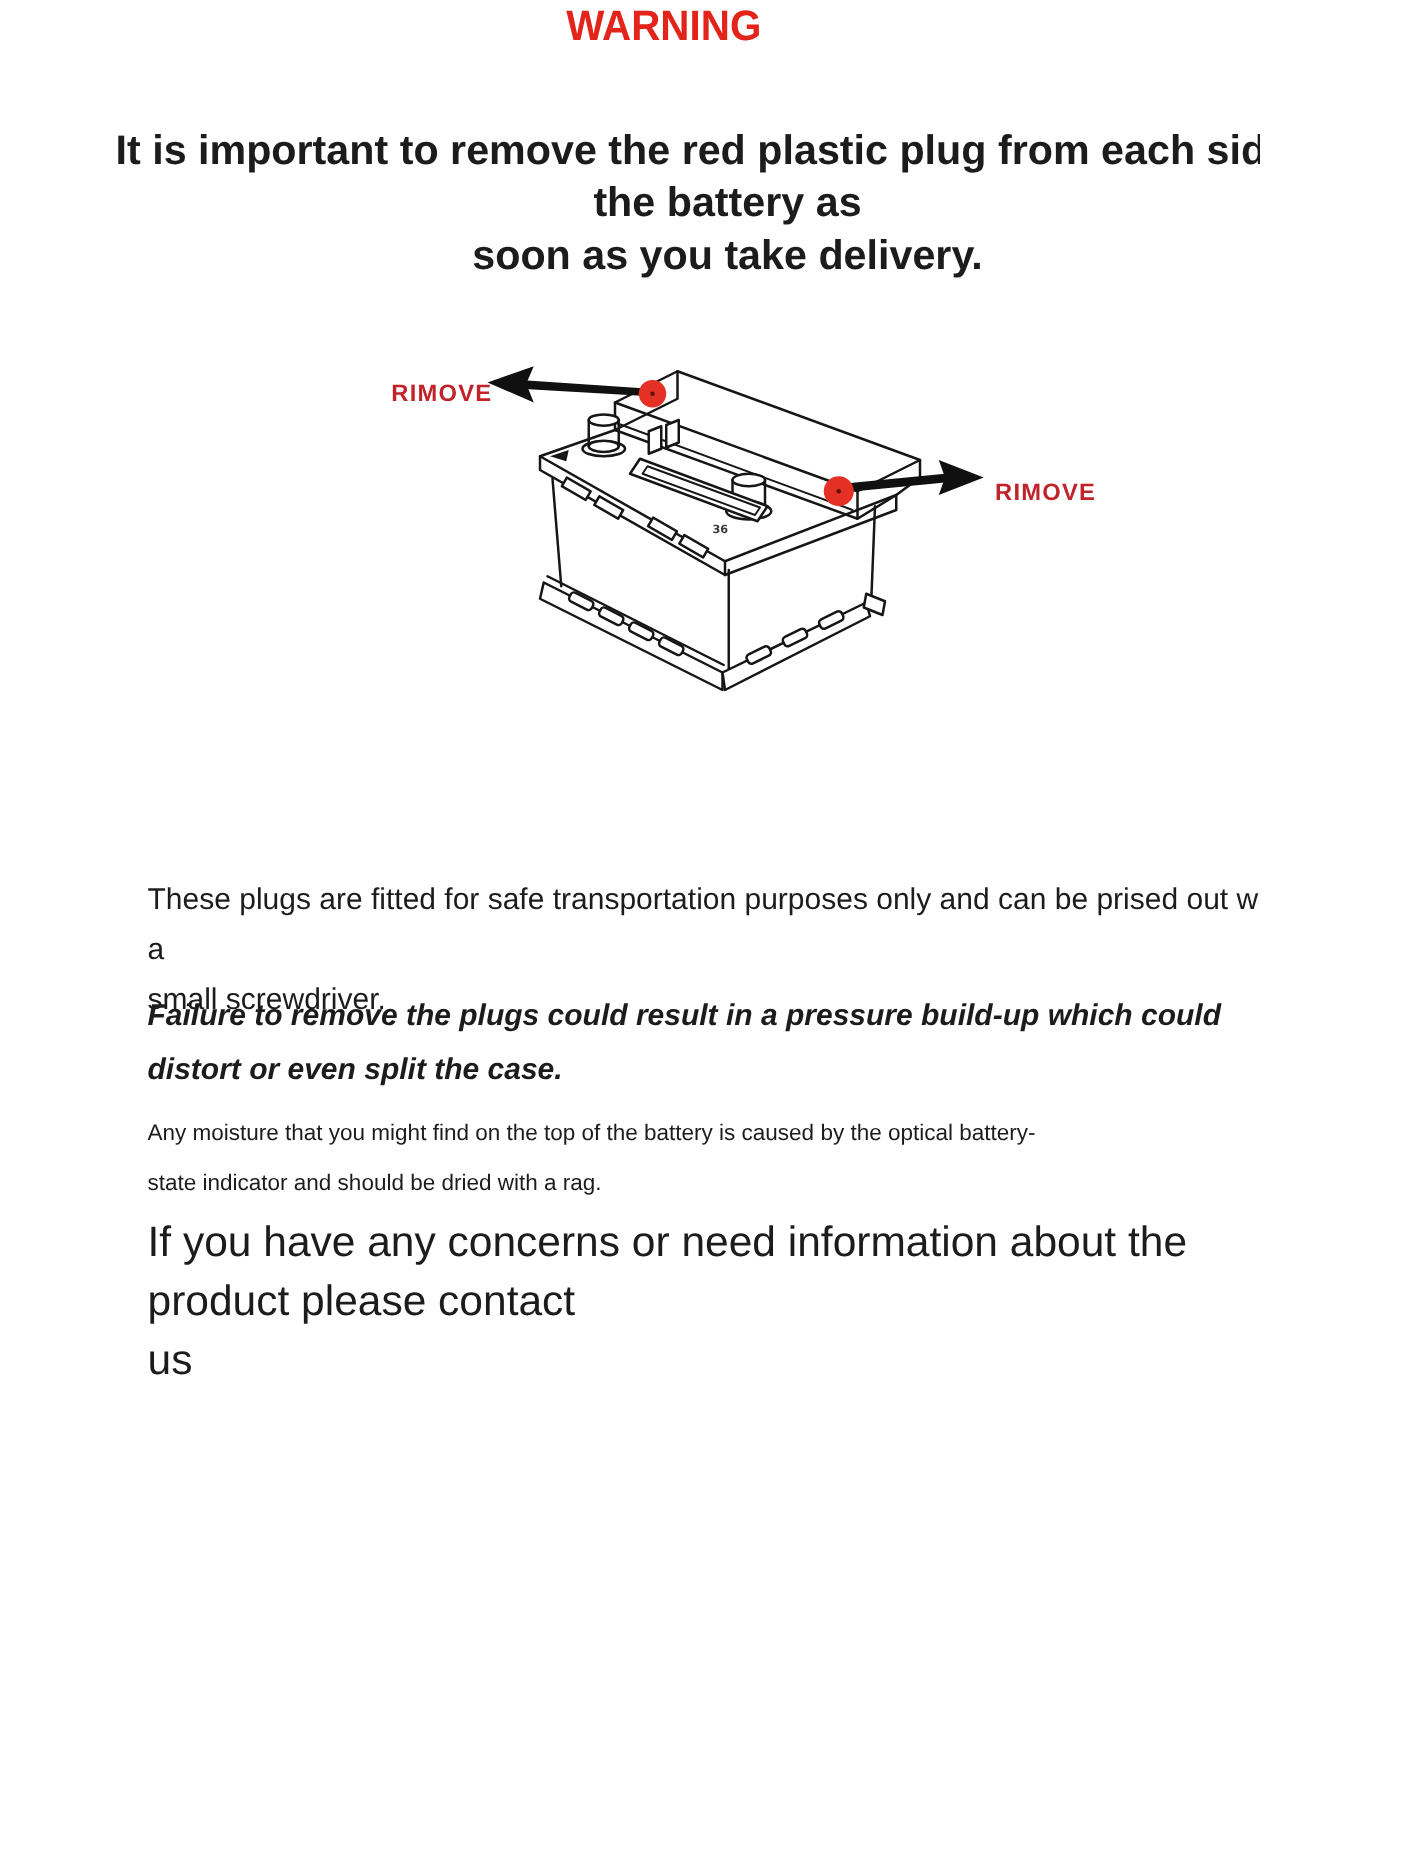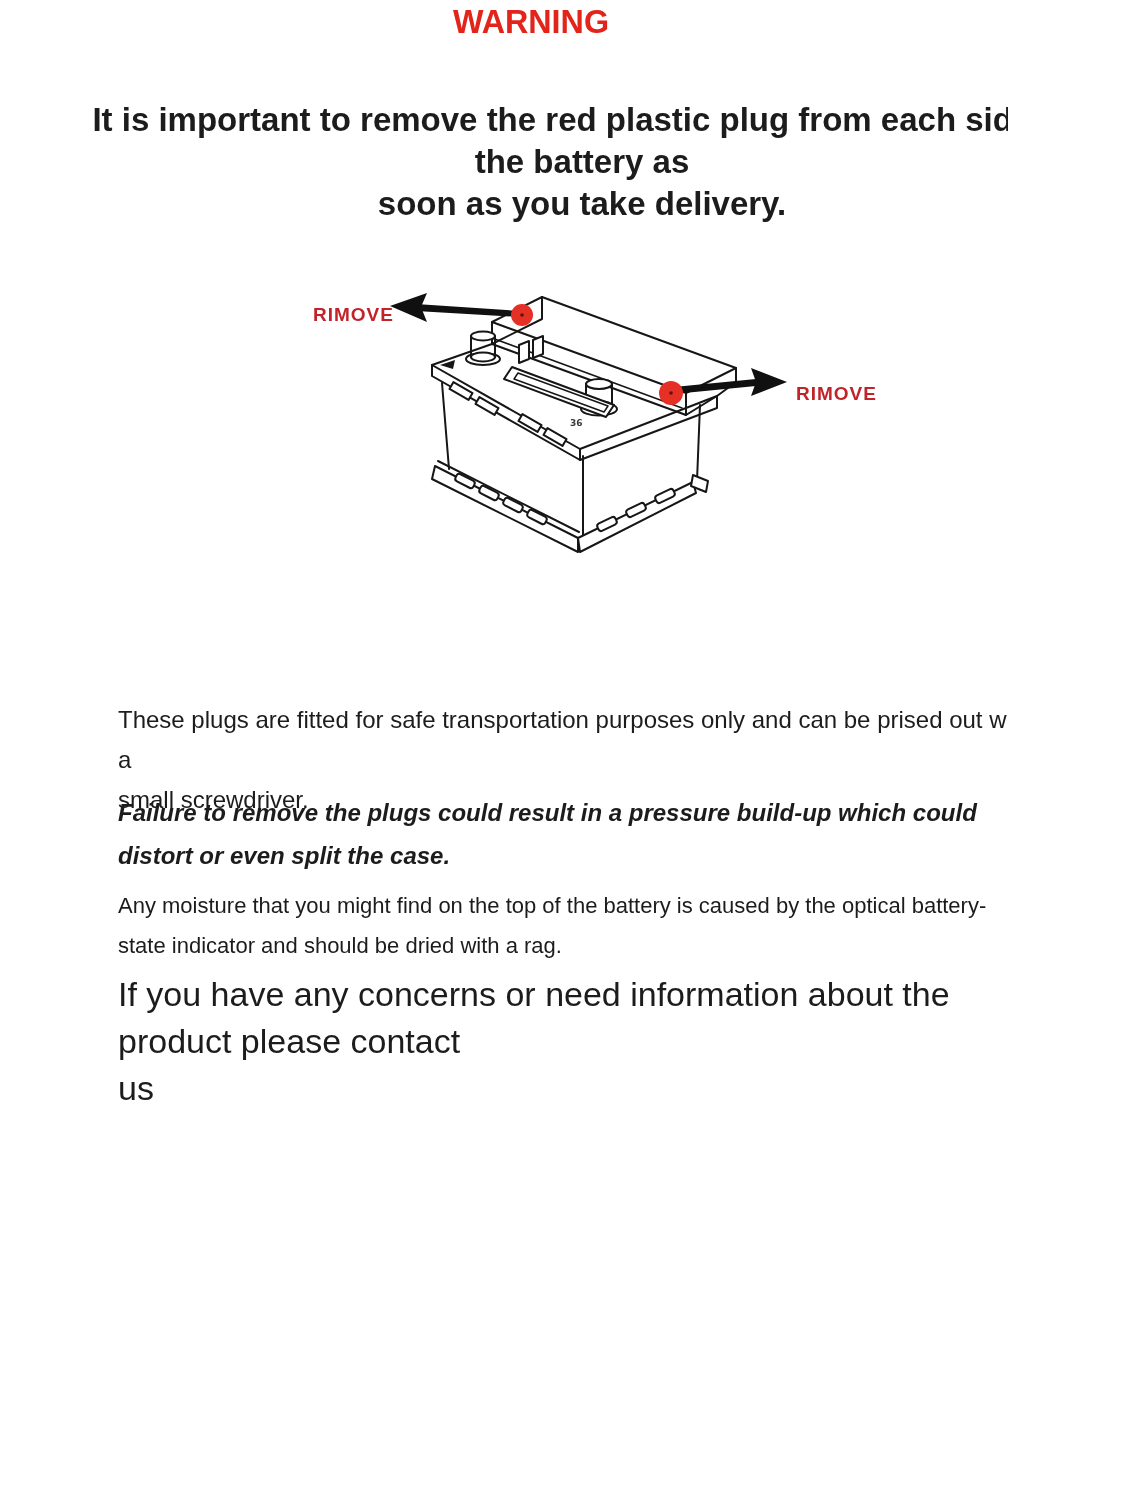--- a/index.html
+++ b/index.html
@@ -23,21 +23,21 @@
     text-align:center;
     font-size:33px;font-weight:700;line-height:42px;
     white-space:pre-line;
   }
   .para{
     position:absolute;left:118px;width:915px;
     white-space:pre-line;
   }
   .p1{top:700px;font-size:24px;line-height:40px;}
   .p2{top:791px;font-size:24px;line-height:43px;font-weight:700;font-style:italic;}
-  .p3{top:886px;font-size:22px;line-height:40px;}
+  .p3{top:886px;font-size:18px;line-height:40px;}
   .p4{top:971px;font-size:34px;line-height:47px;}
   .diagram{
     position:absolute;left:280px;top:270px;width:620px;height:300px;
   }
   .rimove{
     font-family:"Liberation Sans", sans-serif;
     font-weight:700;font-size:19px;letter-spacing:1px;
     fill:#c1232b;
   }
   .marking{

